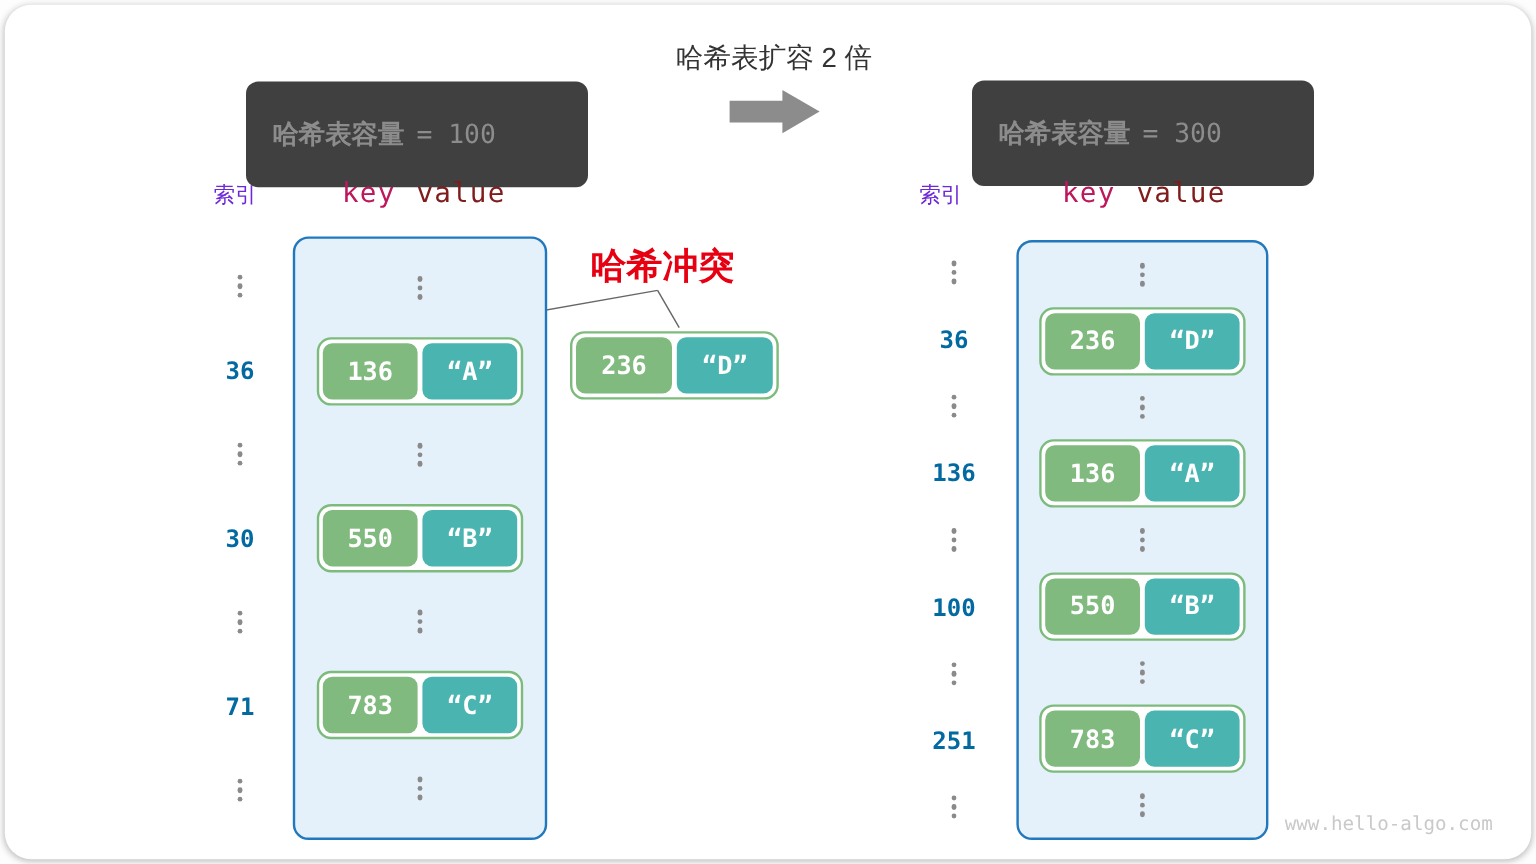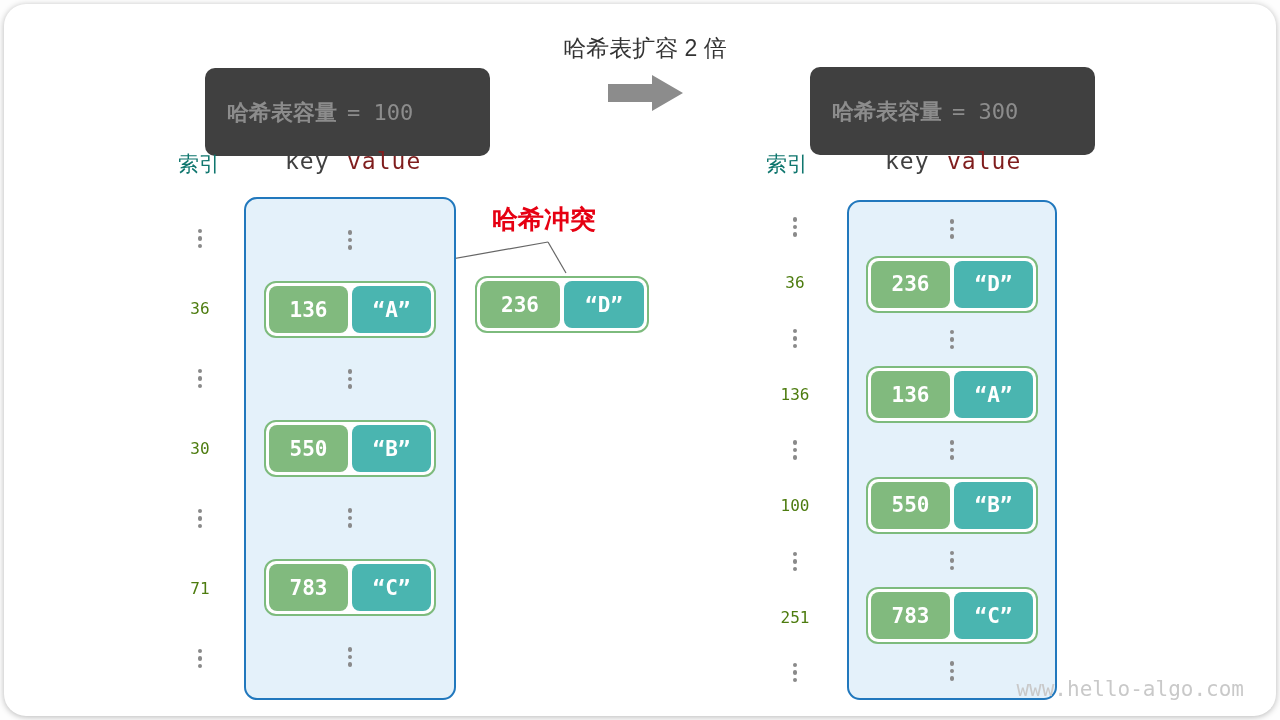--- a/index.html
+++ b/index.html
@@ -25,33 +25,33 @@
   .info-box .val{font-family:"DejaVu Sans Mono","Liberation Mono",monospace;margin-left:10px;}
   #box-old{left:205px;top:30px;}
   #box-new{left:810px;top:29px;}
 
   .expand-title{
     position:absolute;left:505px;top:33px;width:280px;text-align:center;
     font-size:23px;font-weight:normal;color:#333333;white-space:nowrap;
   }
 
   
-  .hdr-index{position:absolute;font-size:21px;color:#0f766e;}
+  .hdr-index{position:absolute;font-size:18px;color:#6d28d9;}
   .hdr-kv{position:absolute;font-size:23px;letter-spacing:1px;white-space:nowrap;}
-  .hdr-key{color:#404040;}
+  .hdr-key{color:#be185d;}
   .hdr-value{color:#7f1d1d;}
 
   
   .idx-col{
     position:absolute;width:60px;display:flex;flex-direction:column;
     justify-content:space-evenly;align-items:center;
   }
   .idx-num{
     height:57px;display:flex;align-items:center;justify-content:center;
-    font-size:16px;color:#4d7c0f;
+    font-size:20px;color:#0369a1;font-weight:bold;
   }
 
   
   .dots{height:20px;display:flex;flex-direction:column;justify-content:center;align-items:center;gap:3px;}
   .dots i{display:block;width:4.5px;height:4.5px;border-radius:50%;background:#8a8a8a;}
 
   
   .bucket{
     position:absolute;background:#e4f1fa;border:2px solid #2178bd;border-radius:13px;
     box-sizing:border-box;display:flex;flex-direction:column;
@@ -68,29 +68,29 @@
   .chip{
     flex:1;border-radius:8px;display:flex;align-items:center;justify-content:center;
     color:#ffffff;font-size:21px;font-weight:bold;
     font-family:"DejaVu Sans Mono","Liberation Mono",monospace;
   }
   .chip-key{background:#81ba7e;}
   .chip-value{background:#4ab5b0;}
 
   
   .collision-label{
-    position:absolute;left:492px;top:202px;font-size:26px;font-weight:bold;color:#e60012;
+    position:absolute;left:492px;top:202px;font-size:30px;font-weight:bold;color:#e60012;
     white-space:nowrap;
   }
   #pair-collision{position:absolute;left:475px;top:276px;width:174px;}
 
   .overlay{position:absolute;left:0;top:0;pointer-events:none;}
 
   .watermark{
-    position:absolute;right:36px;top:677px;font-size:21px;color:#c9c9c9;white-space:nowrap;
+    position:absolute;right:36px;top:677px;font-size:16px;color:#c9c9c9;white-space:nowrap;
   }
 </style>
 </head>
 <body>
 
 <div class="card"></div>
 
 <div class="info-box" id="box-old">
   <div class="line"><span class="lbl">哈希表容量</span><span class="val">= 100</span></div>
 </div>

